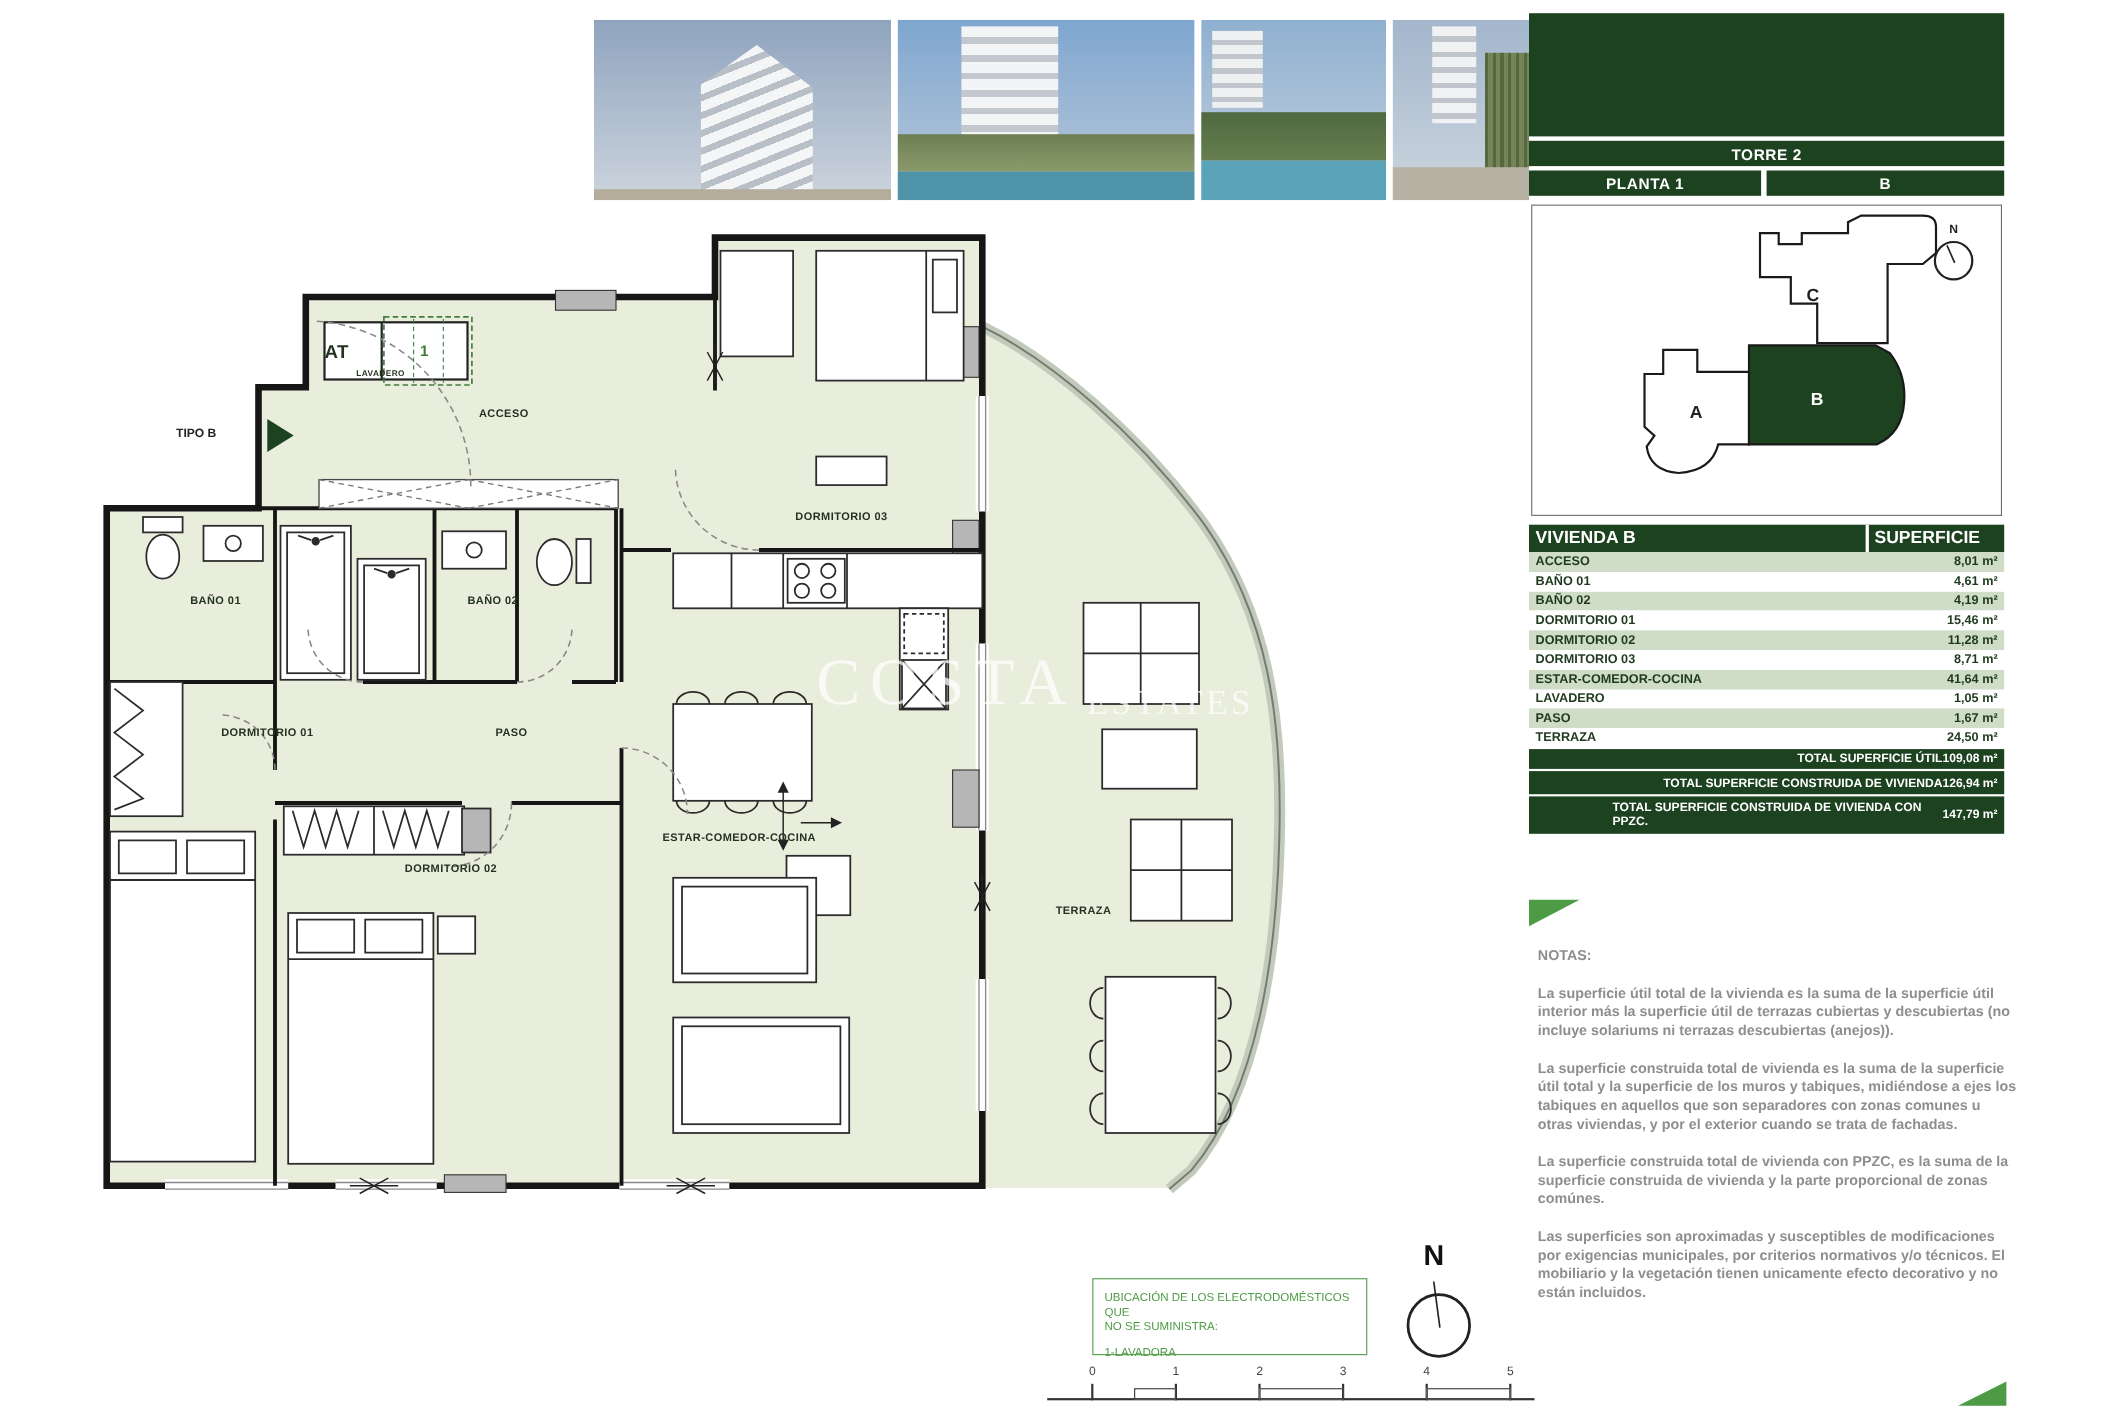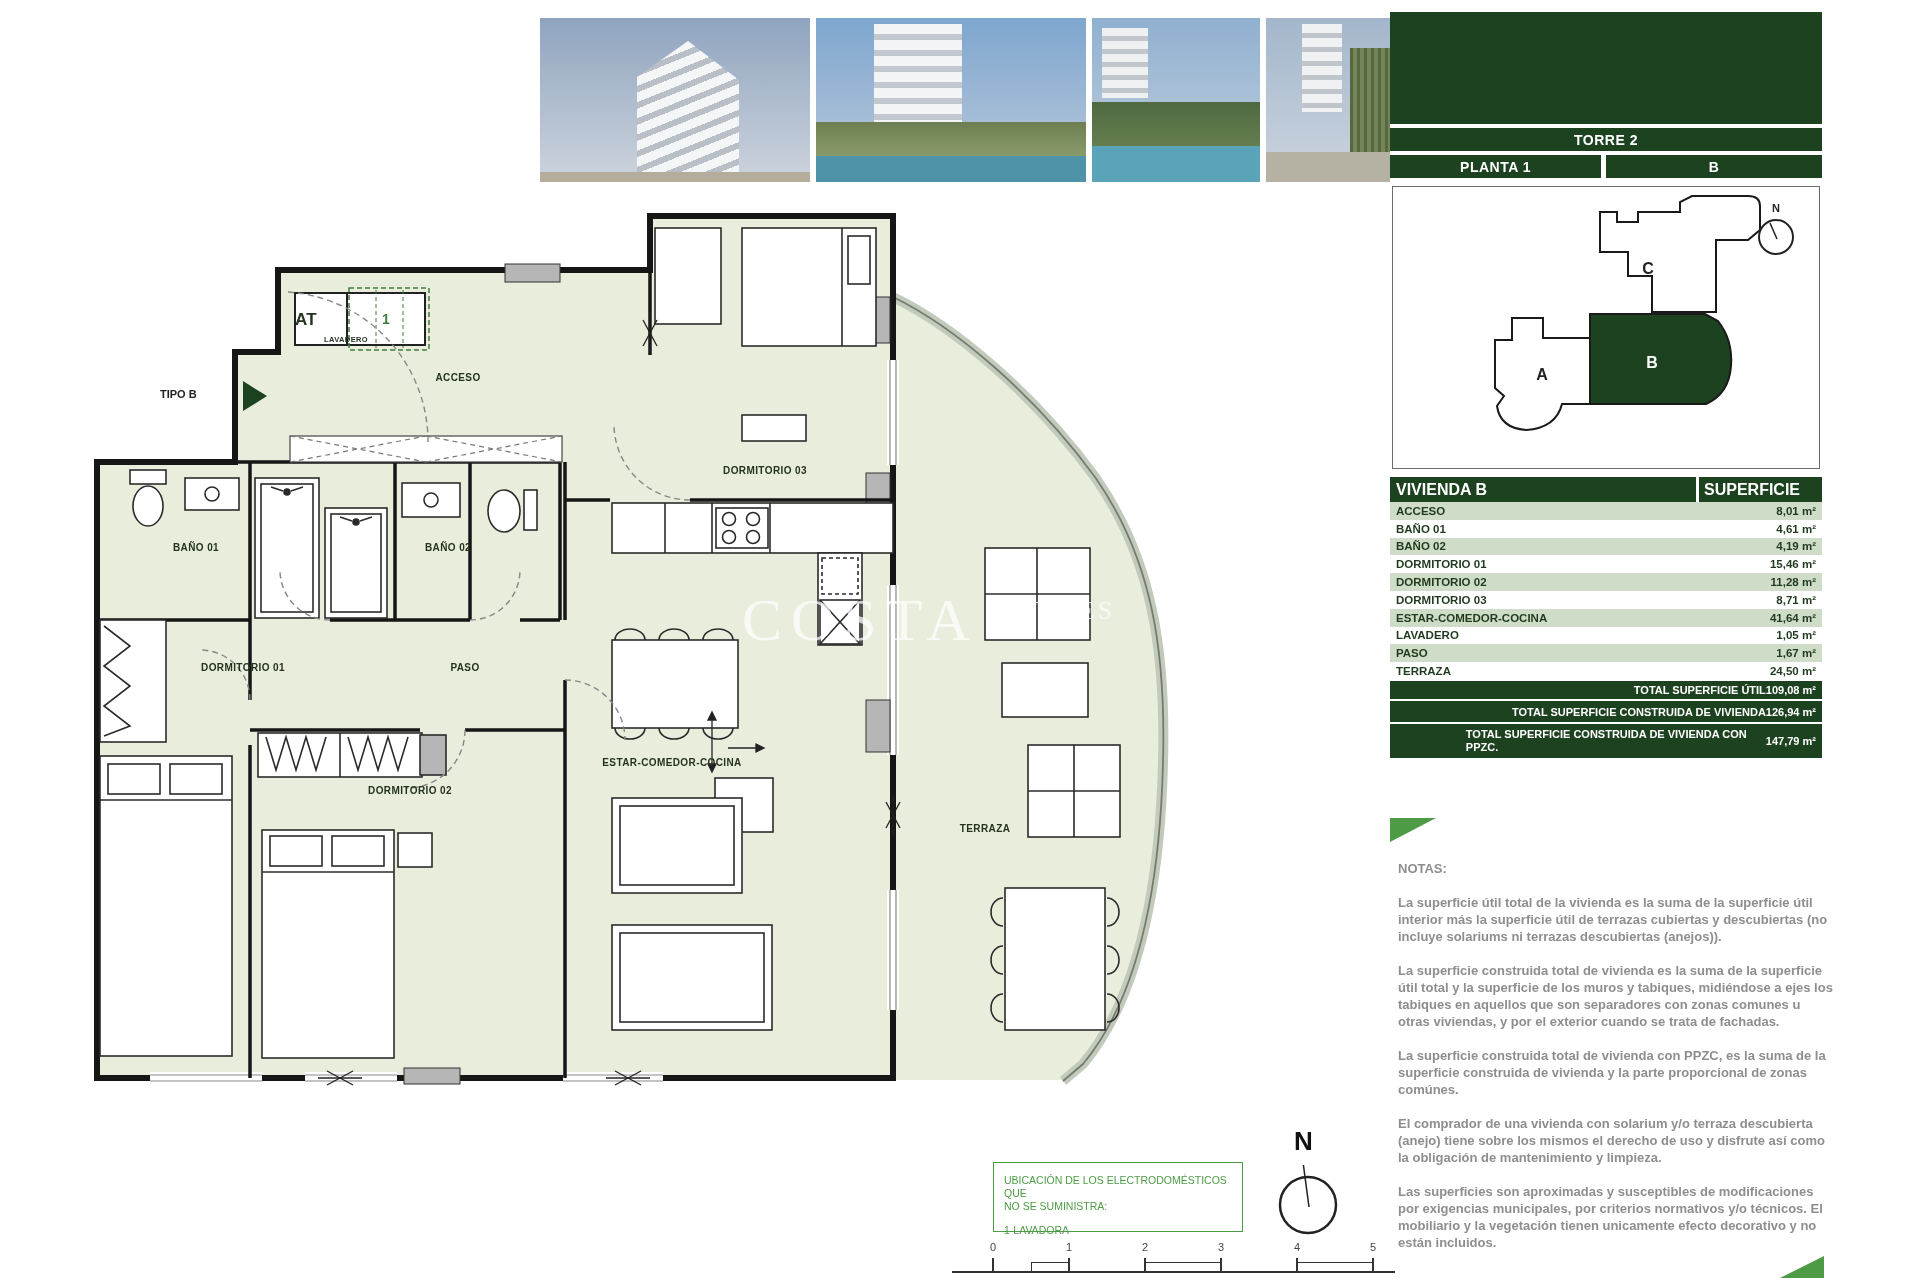--- a/index.html
+++ b/index.html
@@ -42,22 +42,22 @@
 
   
   .rlabel{position:absolute;transform:translate(-50%,-50%);font-size:10px;font-weight:bold;
           letter-spacing:.4px;color:#243320;white-space:nowrap;}
   .tipo{position:absolute;left:160px;top:388px;font-size:11px;font-weight:bold;color:#222;}
   .tipo-tri{position:absolute;left:243px;top:381px;width:0;height:0;
             border-top:15px solid transparent;border-bottom:15px solid transparent;
             border-left:24px solid #1d4220;}
   .watermark{position:absolute;left:742px;top:586px;color:rgba(255,255,255,0.72);
              font-size:60px;letter-spacing:9px;font-family:"Liberation Serif",serif;}
-  .watermark-sub{position:absolute;left:988px;top:596px;color:rgba(255,255,255,0.72);
-             font-size:26px;letter-spacing:3px;font-family:"Liberation Serif",serif;}
+  .watermark-sub{position:absolute;left:988px;top:620px;color:rgba(255,255,255,0.72);
+             font-size:32px;letter-spacing:3px;font-family:"Liberation Serif",serif;}
 
   
   .legendbox{position:absolute;left:993px;top:1162px;width:250px;height:70px;background:#fff;
              border:1.5px solid #4d9b45;box-sizing:border-box;color:#4d9b45;
              font-size:10.5px;line-height:13px;padding:11px 0 0 10px;}
   .legendbox .item{margin-top:11px;}
   .northN{position:absolute;left:1294px;top:1126px;font-size:26px;font-weight:bold;color:#111;}
   .scale-num{position:absolute;top:1241px;font-size:11px;color:#444;transform:translateX(-50%);}
   .scale-line{position:absolute;top:1271px;height:2px;background:#333;}
   .scale-tick{position:absolute;top:1258px;width:2px;height:15px;background:#333;}
@@ -187,21 +187,20 @@
     <span style="width:300px;line-height:13px;">TOTAL SUPERFICIE CONSTRUIDA DE VIVIENDA CON PPZC.</span>
     <span>147,79 m²</span>
   </div>
 
   <div class="tri-tl"></div>
   <div class="notes">
     <p>NOTAS:</p>
     <p>La superficie útil total de la vivienda es la suma de la superficie útil interior más la superficie útil de terrazas cubiertas y descubiertas (no incluye solariums ni terrazas descubiertas (anejos)).</p>
     <p>La superficie construida total de vivienda es la suma de la superficie útil total y la superficie de los muros y tabiques, midiéndose a ejes los tabiques en aquellos que son separadores con zonas comunes u otras viviendas, y por el exterior cuando se trata de fachadas.</p>
     <p>La superficie construida total de vivienda con PPZC, es la suma de la superficie construida de vivienda y la parte proporcional de zonas comúnes.</p>
-    <p>El comprador de una vivienda con solarium y/o terraza descubierta (anejo) tiene sobre los mismos el derecho de uso y disfrute así como la obligación de mantenimiento y limpieza.</p>
     <p>Las superficies son aproximadas y susceptibles de modificaciones por exigencias municipales, por criterios normativos y/o técnicos. El mobiliario y la vegetación tienen unicamente efecto decorativo y no están incluidos.</p>
   </div>
   <div class="tri-br"></div>
 
   <svg class="abs" style="left:50px;top:190px;" width="1140" height="900" viewBox="50 190 1140 900">
 
     <path fill="#e9eddb" d="M 278,270 L 650,270 L 650,216 L 893,216 L 893,295
          C 955,325 1035,393 1095,475 C 1153,558 1166,652 1163,762
          C 1160,882 1139,996 1083,1063 L 1062,1080 L 97,1080 L 97,462 L 235,462 L 235,352 L 278,352 Z"></path>
 

